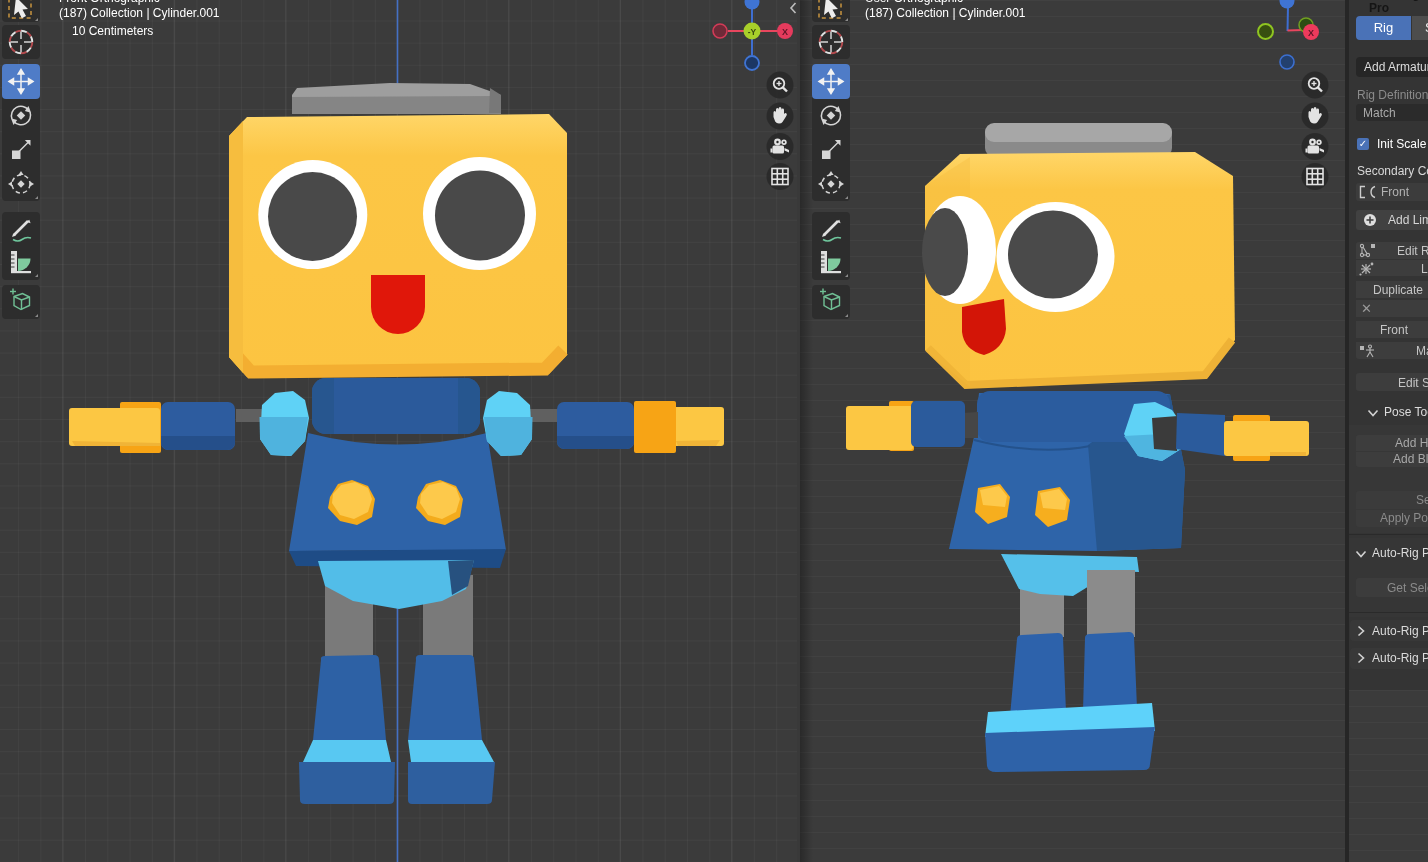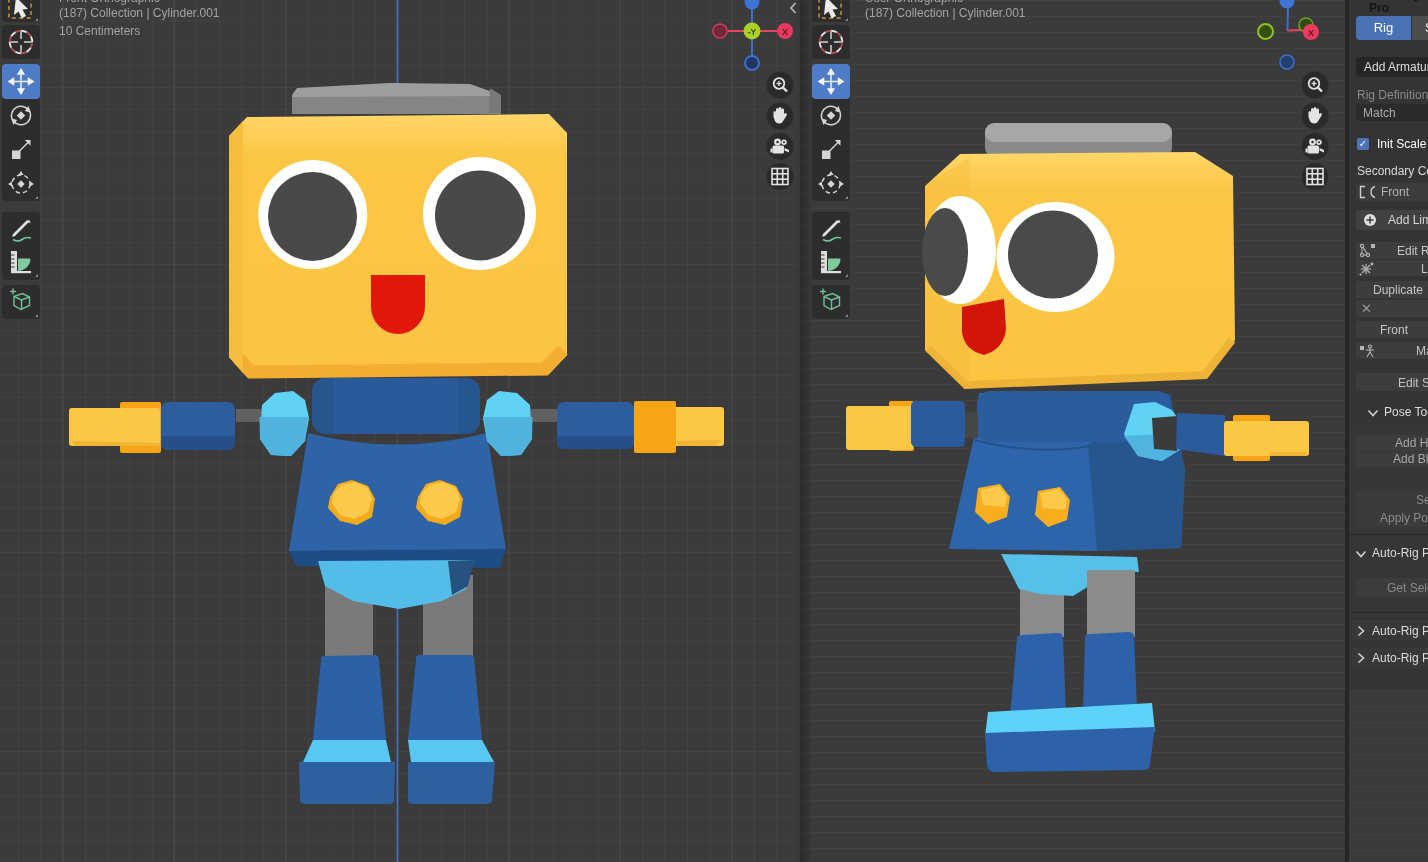--- a/index.html
+++ b/index.html
@@ -14,21 +14,21 @@
       linear-gradient(90deg,rgba(255,255,255,0.035) 1px,transparent 1px),
       linear-gradient(rgba(255,255,255,0.035) 1px,transparent 1px);
     background-size:111.5px 100%,22.3px 100%,100% 22.15px;
     background-position:62.2px 0,18.1px 0,0 20.5px;}
   #vpR{left:800px;width:545px;background:#3b3b3b;}
   #vpR .stripes{position:absolute;inset:0;
     background-image:linear-gradient(rgba(255,255,255,0.03) 1px,transparent 1px);
     background-size:100% 16px;}
   #vpR .edgeshade{position:absolute;left:0;top:0;bottom:0;width:13px;
     background:linear-gradient(90deg,rgba(0,0,0,0.3),rgba(0,0,0,0));}
-  .hdr{position:absolute;color:#a3a3a3;font-size:12px;line-height:13px;white-space:nowrap;}
+  .hdr{position:absolute;color:#ffffff;font-size:12px;line-height:13px;white-space:nowrap;}
   svg{position:absolute;left:0;top:0;}
   
   #sb{position:absolute;left:1345px;top:0;width:83px;height:862px;
       background:#343434;border-left:2px solid #262626;overflow:hidden;}
   #sb .row{position:absolute;left:9px;right:-4px;background:#3d3d3d;}
   #sb .txt{position:absolute;color:#c5c5c5;font-size:12px;white-space:nowrap;}
   #sb .dim{color:#8b8b8b;}
   #sb .white{color:#dcdcdc;}
 </style>
 </head>
@@ -248,21 +248,21 @@
       </g>
 
       <use href="#navstack" x="780" y="0"></use>
 
       <use href="#toolbar" x="0" y="0"></use>
 
       <polyline points="795.5,3 791,8 795.5,13" stroke="#bdbdbd" stroke-width="1.6" fill="none"></polyline>
     </svg>
     <div class="hdr" style="left:59px;top:-8px;">Front Orthographic</div>
     <div class="hdr" style="left:59px;top:7px;">(187) Collection | Cylinder.001</div>
-    <div class="hdr" style="left:59px;top:25px;">10 Centimeters</div>
+    <div class="hdr" style="left:72px;top:25px;">10 Centimeters</div>
   </div>
 
   <div id="vpR" class="vp">
     <div class="stripes"></div>
     <div class="edgeshade"></div>
     <svg width="545" height="862" viewBox="0 0 545 862">
       <g id="robotR">
 
         <rect x="185" y="125" width="187" height="32" rx="9" fill="#8a8a8a"></rect>
         <rect x="185" y="123" width="187" height="19" rx="9" fill="#a7a7a7"></rect>

